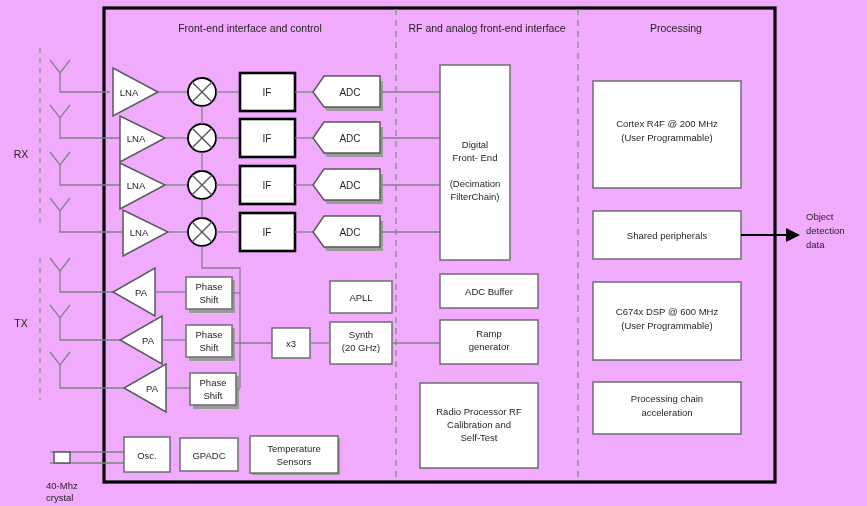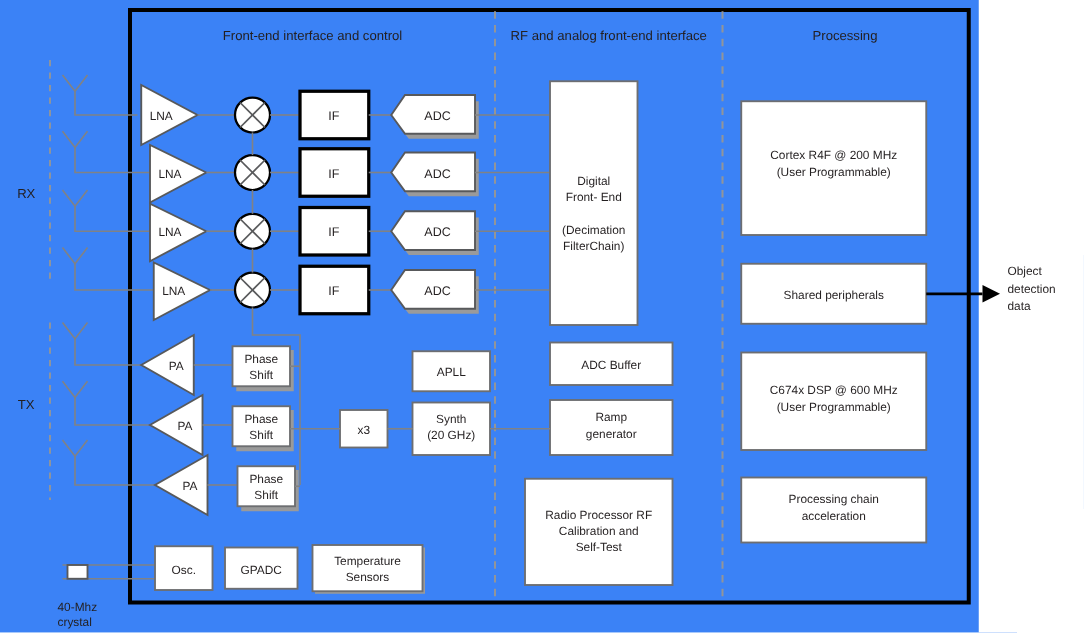--- a/index.html
+++ b/index.html
@@ -1,18 +1,18 @@
 <!DOCTYPE html>
 <html><head>
 <meta charset="utf-8">
 <style>
   html,body{margin:0;padding:0;background:#ffffff;}
   body{width:867px;height:506px;overflow:hidden;
        font-family:"Liberation Sans","DejaVu Sans",sans-serif;}
-  #stage{position:relative;width:783px;height:506px;background:#3b82f6;}
+  #stage{position:relative;width:867px;height:506px;background:#f0abfc;}
   svg#diagram{position:absolute;left:0;top:0;width:867px;height:506px;}
   text{font-family:"Liberation Sans","DejaVu Sans",sans-serif;fill:#231f20;}
   .lbl{font-size:10.5px;}
   .lbl-sm{font-size:9.5px;}
   .lbl-blk{font-size:10px;}
   .wire{stroke:#808285;stroke-width:1.3;fill:none;}
   .wire-dark{stroke:#58595b;stroke-width:1.4;fill:none;}
   .chipborder{stroke:#000;stroke-width:3.2;fill:none;}
   .dash{stroke:#939598;stroke-width:1.6;stroke-dasharray:6 5;fill:none;}
   .dash-ant{stroke:#939598;stroke-width:1.5;stroke-dasharray:5 5;fill:none;}

